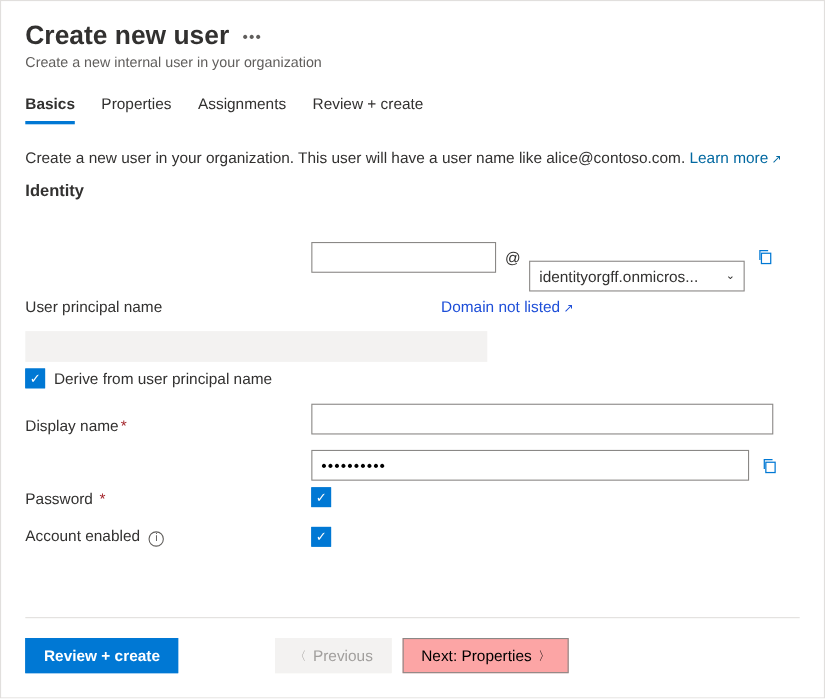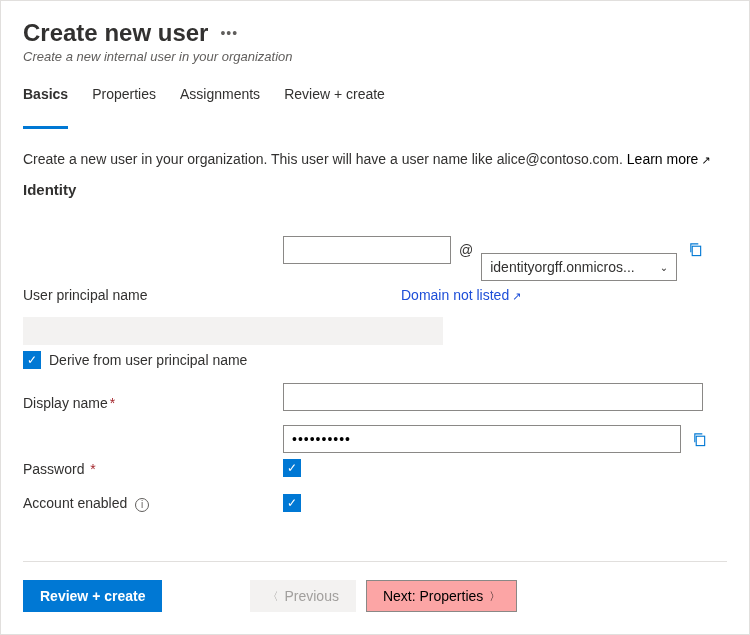--- a/index.html
+++ b/index.html
@@ -2,26 +2,26 @@
 <html><head>
   <meta charset="utf-8">
   <style>
     * { box-sizing: border-box; margin: 0; padding: 0; }
     body { font-family: "Segoe UI", Arial, sans-serif; font-size: 14px; color: #323130; background: #fff; }
     .page { width: 750px; height: 635px; border: 1px solid #e1dfdd; padding: 18px 22px 0 22px; position: relative; }
     .header { }
     .title-row { display: flex; align-items: center; gap: 12px; }
     .page-title { font-size: 24px; font-weight: 600; }
     .more-icon { font-size: 14px; color: #605e5c; cursor: pointer; letter-spacing: 1px; }
-    .subtitle { font-size: 13px; color: #605e5c; margin-top: 2px; font-style: italic; }
+    .subtitle { font-size: 13px; color: #605e5c; margin-top: 2px; }
     .tabs { display: flex; gap: 24px; border-bottom: none; margin-top: 22px; margin-bottom: 22px; }
-    .tab { font-size: 14px; padding-bottom: 24px; cursor: pointer; color: #323130; }
+    .tab { font-size: 14px; padding-bottom: 8px; cursor: pointer; color: #323130; }
     .tab.active { font-weight: 600; border-bottom: 3px solid #0078d4; }
     .desc { font-size: 14px; margin-bottom: 14px; }
-    .link { color: #000000; text-decoration: none; cursor: pointer; }
+    .link { color: #0369a1; text-decoration: none; cursor: pointer; }
     .ext-icon { font-size: 11px; margin-left: 3px; }
     .section-title { font-size: 15px; font-weight: 600; margin-bottom: 20px; }
     .form-row { display: flex; align-items: flex-end; margin-bottom: 14px; }
     .form-label { width: 260px; font-size: 14px; padding-top: 4px; }
     .required { color: #a4262c; margin-left: 2px; }
     .form-control-area { flex: 1; display: flex; flex-direction: column; gap: 6px; }
     .upn-row { display: flex; align-items: center; gap: 8px; }
     .text-input { height: 28px; border: 1px solid #8a8886; padding: 0 8px; font-size: 14px; background: #fff; }
     .upn-input { width: 168px; }
     .upn-domain { width: 196px; height: 28px; border: 1px solid #8a8886; display: flex; align-items: center; justify-content: space-between; padding: 0 8px; font-size: 14px; background: #fff; cursor: pointer; margin-top: 35px; }

